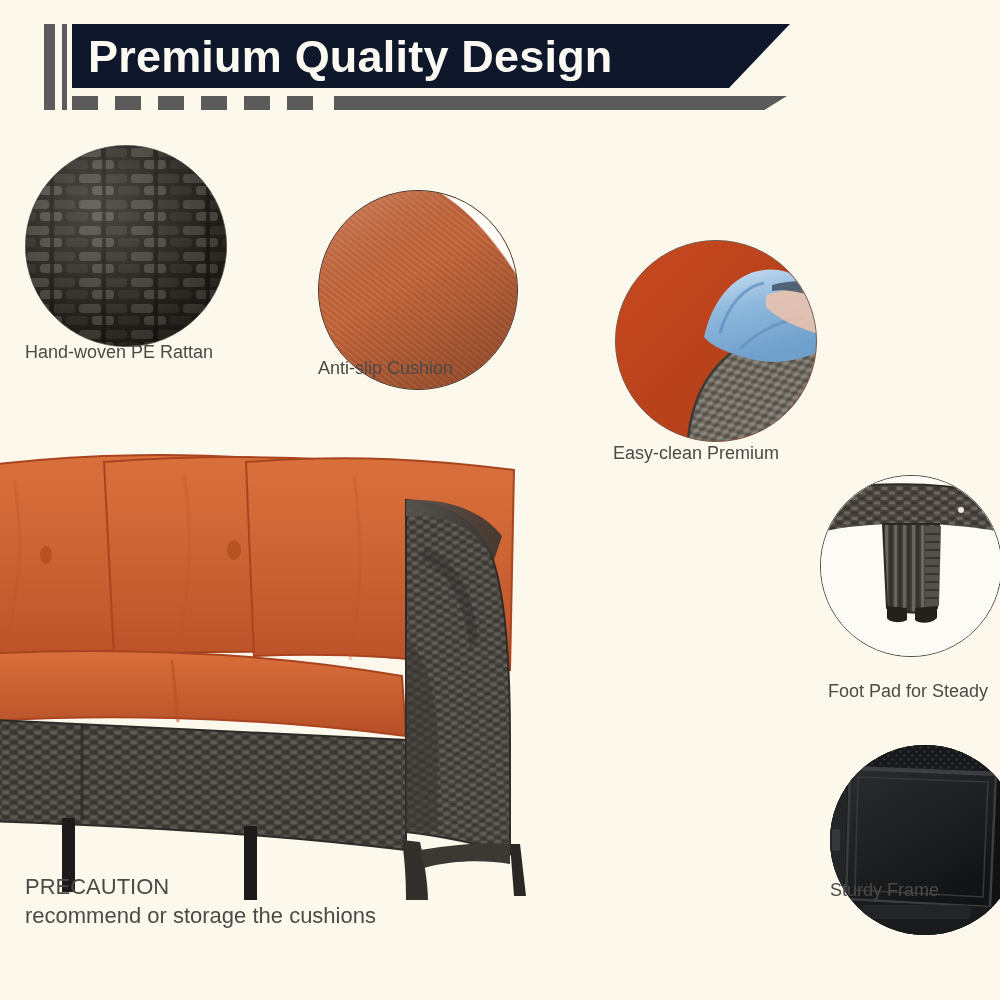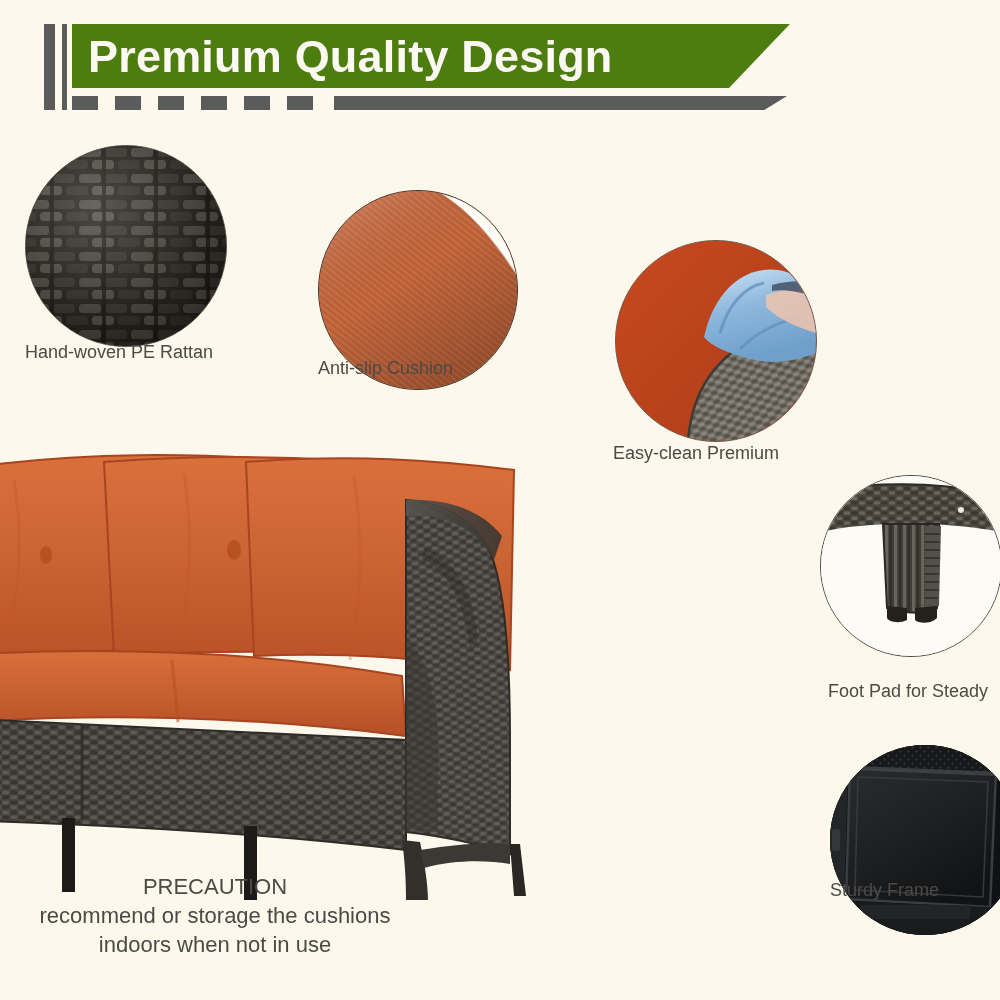--- a/index.html
+++ b/index.html
@@ -11,21 +11,21 @@
     overflow:hidden;position:relative;
   }
   .stage{position:relative;width:1000px;height:1000px;overflow:hidden;background:#fdf8ec;}
 
   
   .banner-wrap{position:absolute;left:0;top:0;width:1000px;height:125px;}
   .bar-thick{position:absolute;left:44px;top:24px;width:11px;height:86px;background:#5b5b5c;}
   .bar-thin{position:absolute;left:62px;top:24px;width:5px;height:86px;background:#5b5b5c;}
   .banner-box{
     position:absolute;left:72px;top:24px;width:718px;height:64px;
-    background:#4d7c0f;
+    background:#0f172a;
     clip-path:polygon(0 0,100% 0,91.5% 100%,0 100%);
     display:flex;align-items:center;
   }
   .banner-title{
     color:#fbf9f2;font-size:45px;line-height:1;font-weight:700;
     letter-spacing:.2px;padding-left:16px;white-space:nowrap;
     font-family:"Liberation Sans","DejaVu Sans",sans-serif;
   }
   .dash-row{position:absolute;left:72px;top:96px;width:715px;height:14px;}
   .dash{position:absolute;top:0;height:14px;background:#5b5b5c;}
@@ -54,21 +54,21 @@
     background:#bf4521;border:1px solid #6b5c52;}
   
   #circle-footpad{left:820px;top:475px;width:180px;height:180px;
     background:#fdfbf6;border:1px solid #4a4843;}
   
   #circle-frame{left:830px;top:745px;width:190px;height:190px;background:#141414;}
 
   .tex{position:absolute;inset:0;}
 
   
-  .precaution{position:absolute;left:25px;top:872px;width:380px;text-align:center;}
+  .precaution{position:absolute;left:25px;top:872px;width:380px;}
   .precaution .head{color:#4b4a47;font-size:22px;line-height:29px;}
   .precaution .body{color:#4b4a47;font-size:22px;line-height:29px;}
 </style>
 </head>
 <body>
 
 <div class="stage">
 
   <div class="banner-wrap">
     <div class="bar-thick"></div>
@@ -328,16 +328,15 @@
       <rect x="30" y="160" width="110" height="14" rx="3" fill="#252729" opacity=".8"></rect>
 
       <path d="M22 24 L164 30" fill="none" stroke="#4a4c50" stroke-width="2" opacity=".7"></path>
     </svg>
   </div>
   <div class="c-label" style="left:830px;top:880px;">Sturdy Frame</div>
 
   <div class="precaution">
     <div class="head">PRECAUTION</div>
     <div class="body">recommend or storage the cushions</div>
-    <div class="body">indoors when not in use</div>
   </div>
 
 </div>
 
 </body></html>

